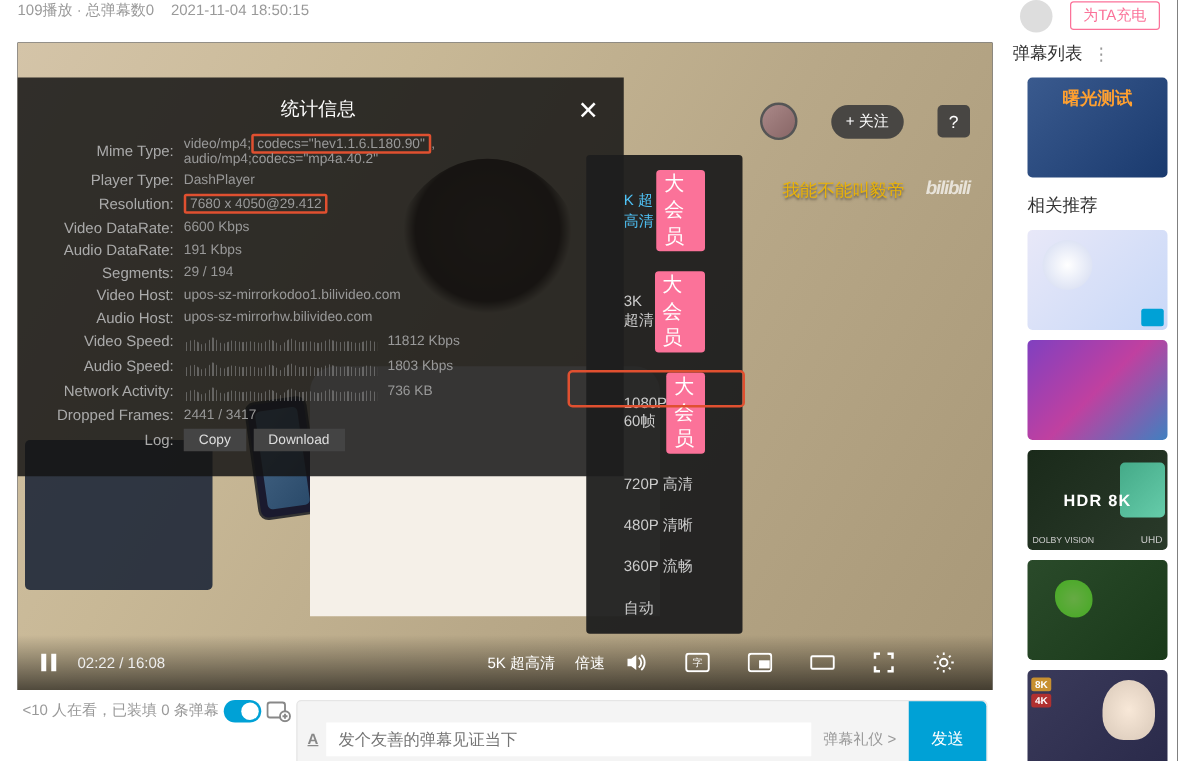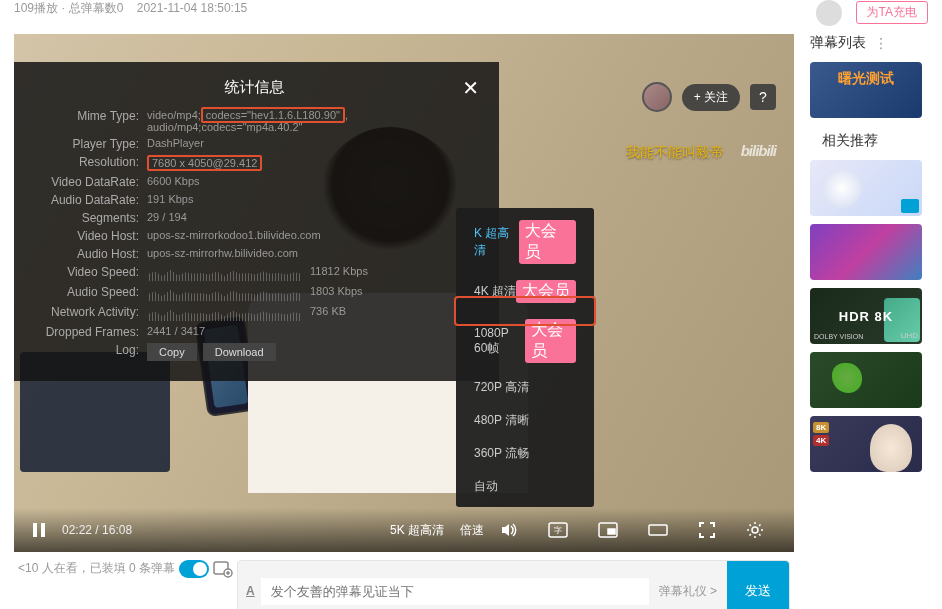--- a/index.html
+++ b/index.html
@@ -14,33 +14,33 @@
 .video-bg::before { content:""; position:absolute; left:38%; top:18%; width:160px; height:190px; background:radial-gradient(ellipse 60% 50% at 50% 30%,#3a2818 0%,#2a1808 60%,transparent 70%); border-radius:50% 50% 40% 40%; }
 .video-bg::after { content:""; position:absolute; left:30%; top:50%; width:280px; height:200px; background:#f5f0e8; border-radius:20px 20px 0 0; }
 .phone-held { position:absolute; left:24%; top:55%; width:50px; height:95px; background:#1a1a2e; border-radius:8px; border:2px solid #333; transform:rotate(-8deg); }
 .phone-held::before { content:""; position:absolute; inset:6px; background:linear-gradient(135deg,#4a6a8a,#2a4a6a); border-radius:4px; }
 .wm-text { position:absolute; right:70px; top:110px; color:#eab308; font-size:14px; text-shadow:0 1px 2px rgba(0,0,0,.5); }
 .wm-logo { position:absolute; right:18px; top:108px; color:rgba(255,255,255,.7); font-size:15px; font-style:italic; font-weight:bold; letter-spacing:-1px; }
 .bottom-panel { position:absolute; bottom:80px; left:6px; width:150px; height:120px; background:rgba(20,30,50,.85); border-radius:4px; }
 .stats-panel { position:absolute; left:0; top:28px; width:485px; background:rgba(20,20,20,.85); padding:16px 12px 16px 8px; color:#aaa; font-size:12px; }
 .stats-header { text-align:center; color:#fff; font-size:15px; margin-bottom:12px; position:relative; }
 .stats-close { position:absolute; right:8px; top:-2px; color:#fff; font-size:20px; cursor:pointer; }
-.stat-row { display:flex; margin-bottom:4px; }
+.stat-row { display:flex; margin-bottom:4px; align-items:center; }
 .stat-label { width:125px; text-align:right; padding-right:8px; color:#aaa; flex-shrink:0; }
 .stat-val { color:#999; font-size:11px; }
 .redbox { border:2px solid #e05030; padding:0 3px; border-radius:2px; }
 .wave { width:155px; height:16px; position:relative; display:inline-block; margin-right:8px; }
 .wave::before { content:""; position:absolute; inset:0; background:repeating-linear-gradient(90deg,transparent 0,transparent 2px,#888 2px,#888 3px); clip-path:polygon(0 60%,5% 40%,10% 70%,15% 30%,20% 65%,25% 45%,30% 55%,35% 50%,40% 60%,45% 40%,50% 70%,55% 35%,60% 55%,65% 50%,70% 60%,75% 40%,80% 55%,85% 50%,90% 60%,95% 45%,100% 55%,100% 100%,0 100%); opacity:.6; }
 .log-btn { background:#444; color:#ddd; border:none; padding:3px 12px; font-size:11px; margin-right:6px; cursor:pointer; }
-.quality-menu { position:absolute; right:200px; bottom:45px; width:138px; background:rgba(30,30,30,.95); padding:4px 4px; border-radius:3px; }
+.quality-menu { position:absolute; right:200px; bottom:45px; width:125px; background:rgba(30,30,30,.95); padding:4px 16px; border-radius:3px; }
 .q-item { padding:8px 14px; color:#ccc; font-size:12px; display:flex; justify-content:space-between; align-items:center; cursor:pointer; }
 .q-item.active { color:#4fc3f7; }
 .q-badge { background:#fb7299; color:#fff; font-size:16px; padding:1px 6px; border-radius:3px; }
 .q-hilite { position:absolute; right:198px; bottom:226px; width:142px; height:30px; border:2px solid #e05030; border-radius:4px; pointer-events:none; }
-.top-avatar-area { position:absolute; right:18px; top:48px; display:flex; align-items:center; gap:10px; }
+.top-avatar-area { position:absolute; right:18px; top:48px; display:flex; align-items:center; gap:27px; }
 .tav { width:30px; height:30px; border-radius:50%; background:linear-gradient(135deg,#a88,#866); border:2px solid #555; }
 .follow-btn { background:rgba(60,60,60,.9); color:#fff; border:none; padding:5px 12px; border-radius:14px; font-size:12px; cursor:pointer; }
 .help-btn { background:rgba(60,60,60,.9); color:#fff; width:26px; height:26px; border-radius:4px; border:none; font-size:14px; cursor:pointer; }
 .controls { position:absolute; bottom:0; left:0; right:0; height:44px; display:flex; align-items:center; padding:0 16px; color:#fff; font-size:13px; background:linear-gradient(transparent,rgba(0,0,0,.6)); }
 .ctrl-icon { cursor:pointer; margin-right:14px; display:inline-flex; }
 .time-txt { font-size:12px; color:#eee; }
 .ctrl-spacer { flex:1; }
 .ctrl-right { display:flex; align-items:center; gap:16px; }
 .ctrl-txt { font-size:12px; cursor:pointer; }
 .danmu-bar { display:flex; align-items:flex-start; padding:8px 4px; gap:4px; font-size:12px; color:#666; }
@@ -50,21 +50,21 @@
 .dm-icon { color:#888; cursor:pointer; }
 .dm-input { flex:1; border:none; outline:none; padding:6px 10px; color:#999; font-size:13px; }
 .dm-input-wrap { flex:1; display:flex; align-items:center; border:1px solid #e5e5e5; border-radius:4px; padding:0 0 0 8px; background:#f4f4f4; }
 .dm-style { color:#888; margin-right:6px; font-weight:bold; text-decoration:underline; }
 .dm-gift { color:#999; padding:0 10px; cursor:pointer; }
 .dm-send { background:#00a1d6; color:#fff; border:none; padding:21px 18px; border-radius:0 4px 4px 0; cursor:pointer; font-size:13px; }
 .action-row { display:flex; gap:40px; padding:10px 6px; color:#666; font-size:13px; }
 .sidebar { width:120px; }
 .side-header { display:flex; align-items:center; gap:8px; font-size:14px; color:#333; margin-bottom:10px; }
 .side-more { color:#999; letter-spacing:2px; cursor:pointer; }
-.thumb { width:112px; height:56px; border-radius:4px; margin-bottom:8px; position:relative; overflow:hidden; cursor:pointer; }
+.thumb { width:112px; height:80px; border-radius:4px; margin-bottom:8px; position:relative; overflow:hidden; cursor:pointer;margin-left:12px; }
 .t1 { background:linear-gradient(135deg,#3a5a8e,#1a3a6e); }
 .t1::after { content:attr(data-txt); position:absolute; top:8px; left:0; right:0; text-align:center; color:#ffa030; font-size:14px; font-weight:bold; }
 .sec-title { font-size:14px; color:#333; margin:14px 12px 10px; }
 .t2 { background:linear-gradient(135deg,#e8e8f8,#c8d8f8); }
 .t2::before { content:""; position:absolute; left:12px; top:8px; width:40px; height:40px; background:radial-gradient(circle,#fff,#d0d8f0); border-radius:50%; }
 .bili-badge { position:absolute; right:3px; bottom:3px; width:18px; height:14px; background:#00a1d6; border-radius:2px; }
 .t3 { background:linear-gradient(135deg,#8040c0,#c040a0,#4080c0); }
 .t4 { background:linear-gradient(135deg,#1a2a1a,#2a3a2a); }
 .t4::after { content:attr(data-txt); position:absolute; inset:0; display:flex; align-items:center; justify-content:center; color:#fff; font-size:13px; font-weight:bold; letter-spacing:1px; }
 .t4b { position:absolute; right:2px; top:10px; width:36px; height:44px; background:linear-gradient(135deg,#4a8,#6ca); border-radius:4px; }
@@ -172,21 +172,21 @@
             <span><button class="log-btn">Copy</button><button class="log-btn">Download</button></span>
           </div>
       </div>
 
       <div class="quality-menu">
         <div class="q-item active">
             <span>K 超高清</span>
             <span class="q-badge">大会员</span>
           </div>
         <div class="q-item">
-            <span>4K 超清</span>
+            <span>3K 超清</span>
             <span class="q-badge">大会员</span>
           </div>
         <div class="q-item">
             <span>1080P 60帧</span>
             <span class="q-badge">大会员</span>
           </div>
         <div class="q-item">
             <span>720P 高清</span>
           </div>
         <div class="q-item">

